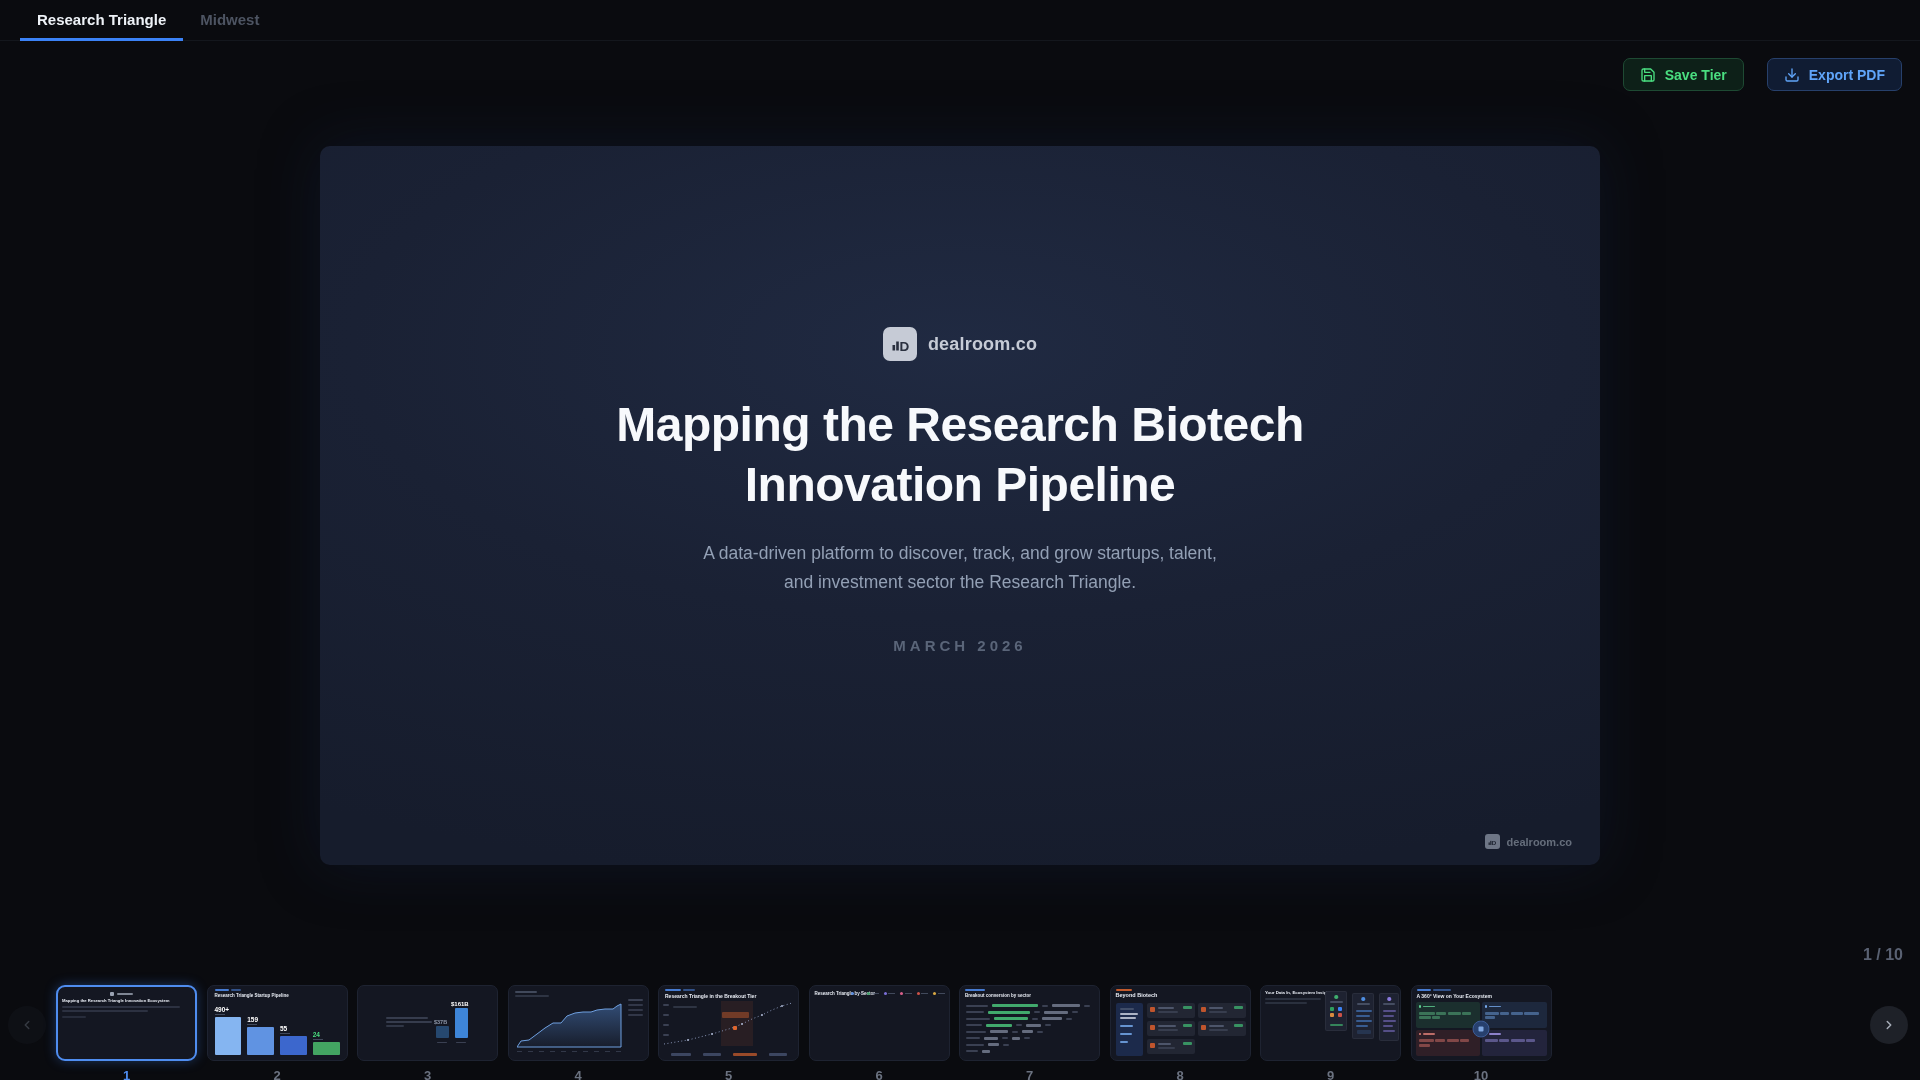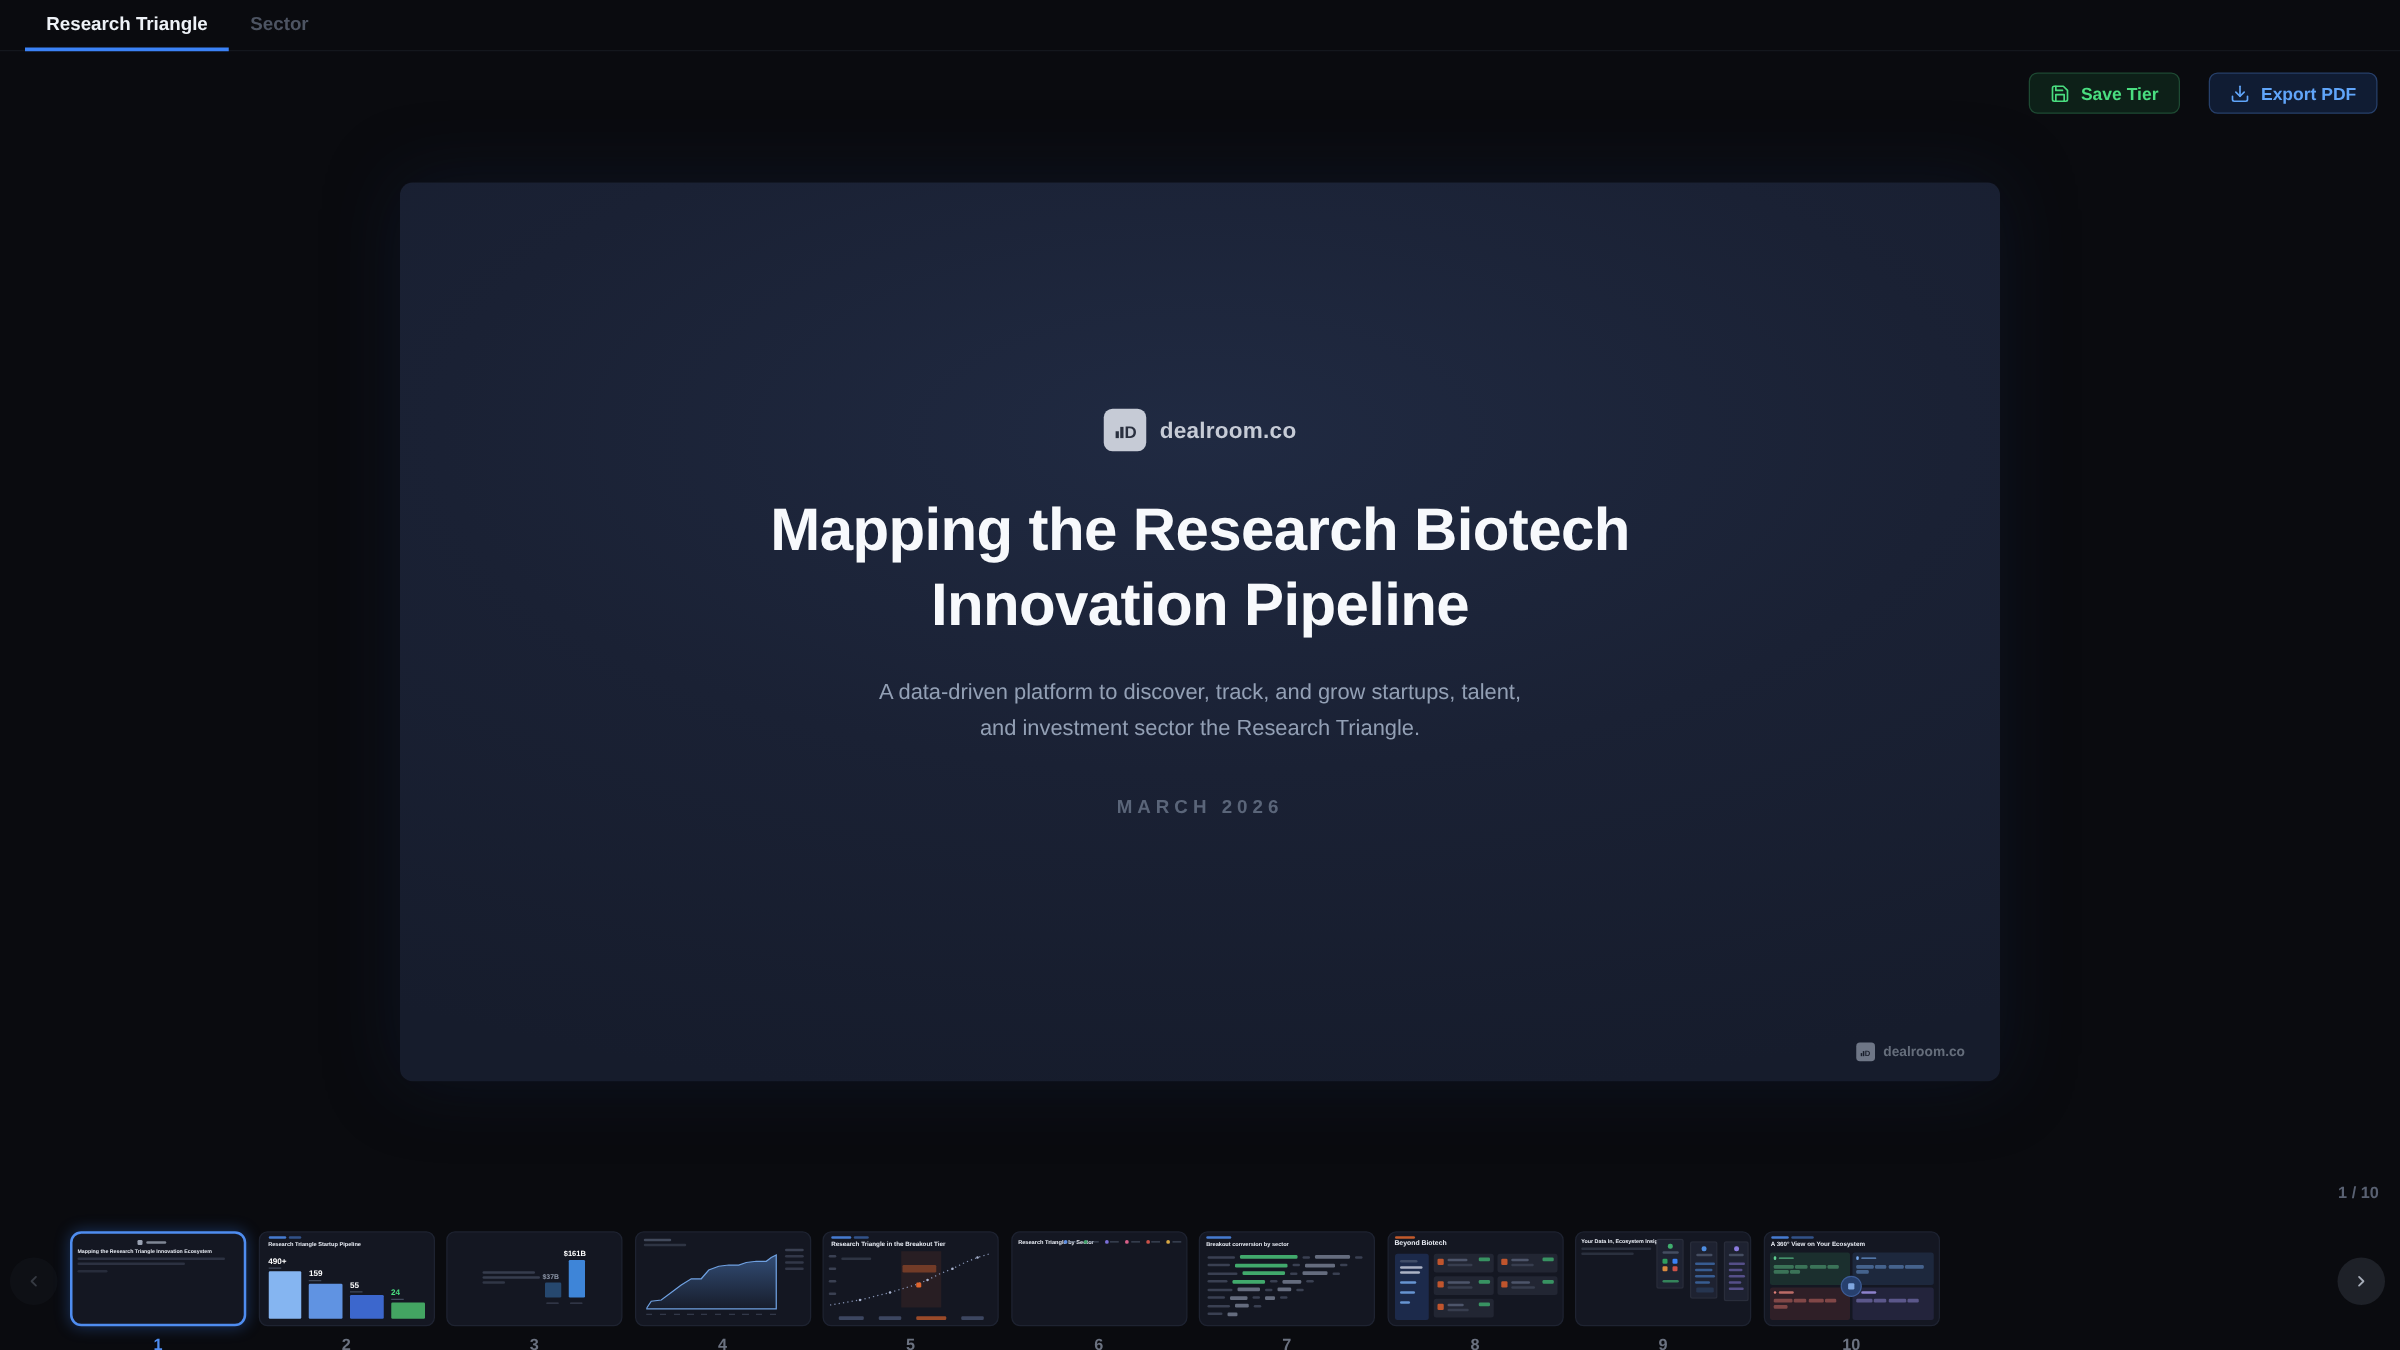--- a/index.html
+++ b/index.html
@@ -28,21 +28,21 @@
   .logo-row{display:inline-flex;align-items:center;gap:11px}
   .logo-mark{width:34px;height:34px;background:#c6cbd6;border-radius:7px;display:flex;align-items:center;justify-content:center}
   .brand{font-size:18px;font-weight:700;color:#c6cbd6;letter-spacing:.2px}
   .title{margin-top:34px;font-size:48px;line-height:60px;font-weight:700;color:#f7f9fc;letter-spacing:-.5px}
   .subtitle{margin-top:24px;font-size:17.5px;line-height:29px;color:#93a0b5}
   .date{margin-top:40px;font-size:15px;font-weight:700;letter-spacing:4px;color:#5a6579}
   .watermark{position:absolute;right:28px;bottom:16px;display:flex;align-items:center;gap:7px;opacity:.8}
   .wm-mark{width:15px;height:15px;background:#848d9d;border-radius:3px;display:flex;align-items:center;justify-content:center}
   .wm-text{font-size:11px;font-weight:700;color:#79828f}
   
-  .pager{position:absolute;right:17px;top:946px;font-size:13px;font-weight:700;color:#596172}
+  .pager{position:absolute;right:17px;top:946px;font-size:16px;font-weight:700;color:#596172}
   
   .filmstrip{position:absolute;left:56px;top:985px;display:flex;gap:9.5px}
   .thumb-wrap{width:141px;display:flex;flex-direction:column;align-items:center}
   .thumb{width:141px;height:76px;background:#141722;border:1px solid #1e2331;border-radius:7px;position:relative;overflow:hidden;box-sizing:border-box;cursor:pointer}
   .thumb.selected{border:2px solid #4f8df0;border-radius:9px;box-shadow:0 0 12px rgba(59,130,246,.35)}
   .thumb-num{margin-top:7px;font-size:13px;font-weight:700;color:#6b7280}
   .thumb-num.sel{color:#4f8df0}
   .nav-btn{position:absolute;width:38px;height:38px;border-radius:50%;display:flex;align-items:center;justify-content:center;cursor:pointer}
   .nav-left{left:8px;top:1006px;background:#13151b;opacity:.55}
   .nav-right{right:12px;top:1006px;background:#1e2128}
@@ -104,21 +104,21 @@
   .t10hdot{width:2.5px;height:2.5px;border-radius:50%}
   .t10hline{width:12px;height:1.5px;opacity:.8;border-radius:1px}
   .t10circle{position:absolute;left:50%;top:50%;transform:translate(-50%,-50%);width:15px;height:15px;border-radius:50%;background:#27406e;border:1px solid #3d5c96;display:flex;align-items:center;justify-content:center}
   .t10circle::after{content:"";width:5px;height:5px;background:#7fa6e0;border-radius:1px}
 </style>
 </head>
 <body>
 
 <div class="tabbar">
   <div class="tab active">Research Triangle</div>
-  <div class="tab">Sector</div>
+  <div class="tab">Midwest</div>
 </div>
 
 <div class="toolbar">
   <div class="btn btn-save">
     <span class="ic">
       <svg width="16" height="16" viewBox="0 0 24 24" fill="none" stroke="#4ade80" stroke-width="2" stroke-linecap="round" stroke-linejoin="round">
           <path d="M19 21H5a2 2 0 0 1-2-2V5a2 2 0 0 1 2-2h11l5 5v11a2 2 0 0 1-2 2z"></path>
           <polyline points="17 21 17 13 7 13 7 21"></polyline>
           <polyline points="7 3 7 8 15 8"></polyline>
         </svg>

